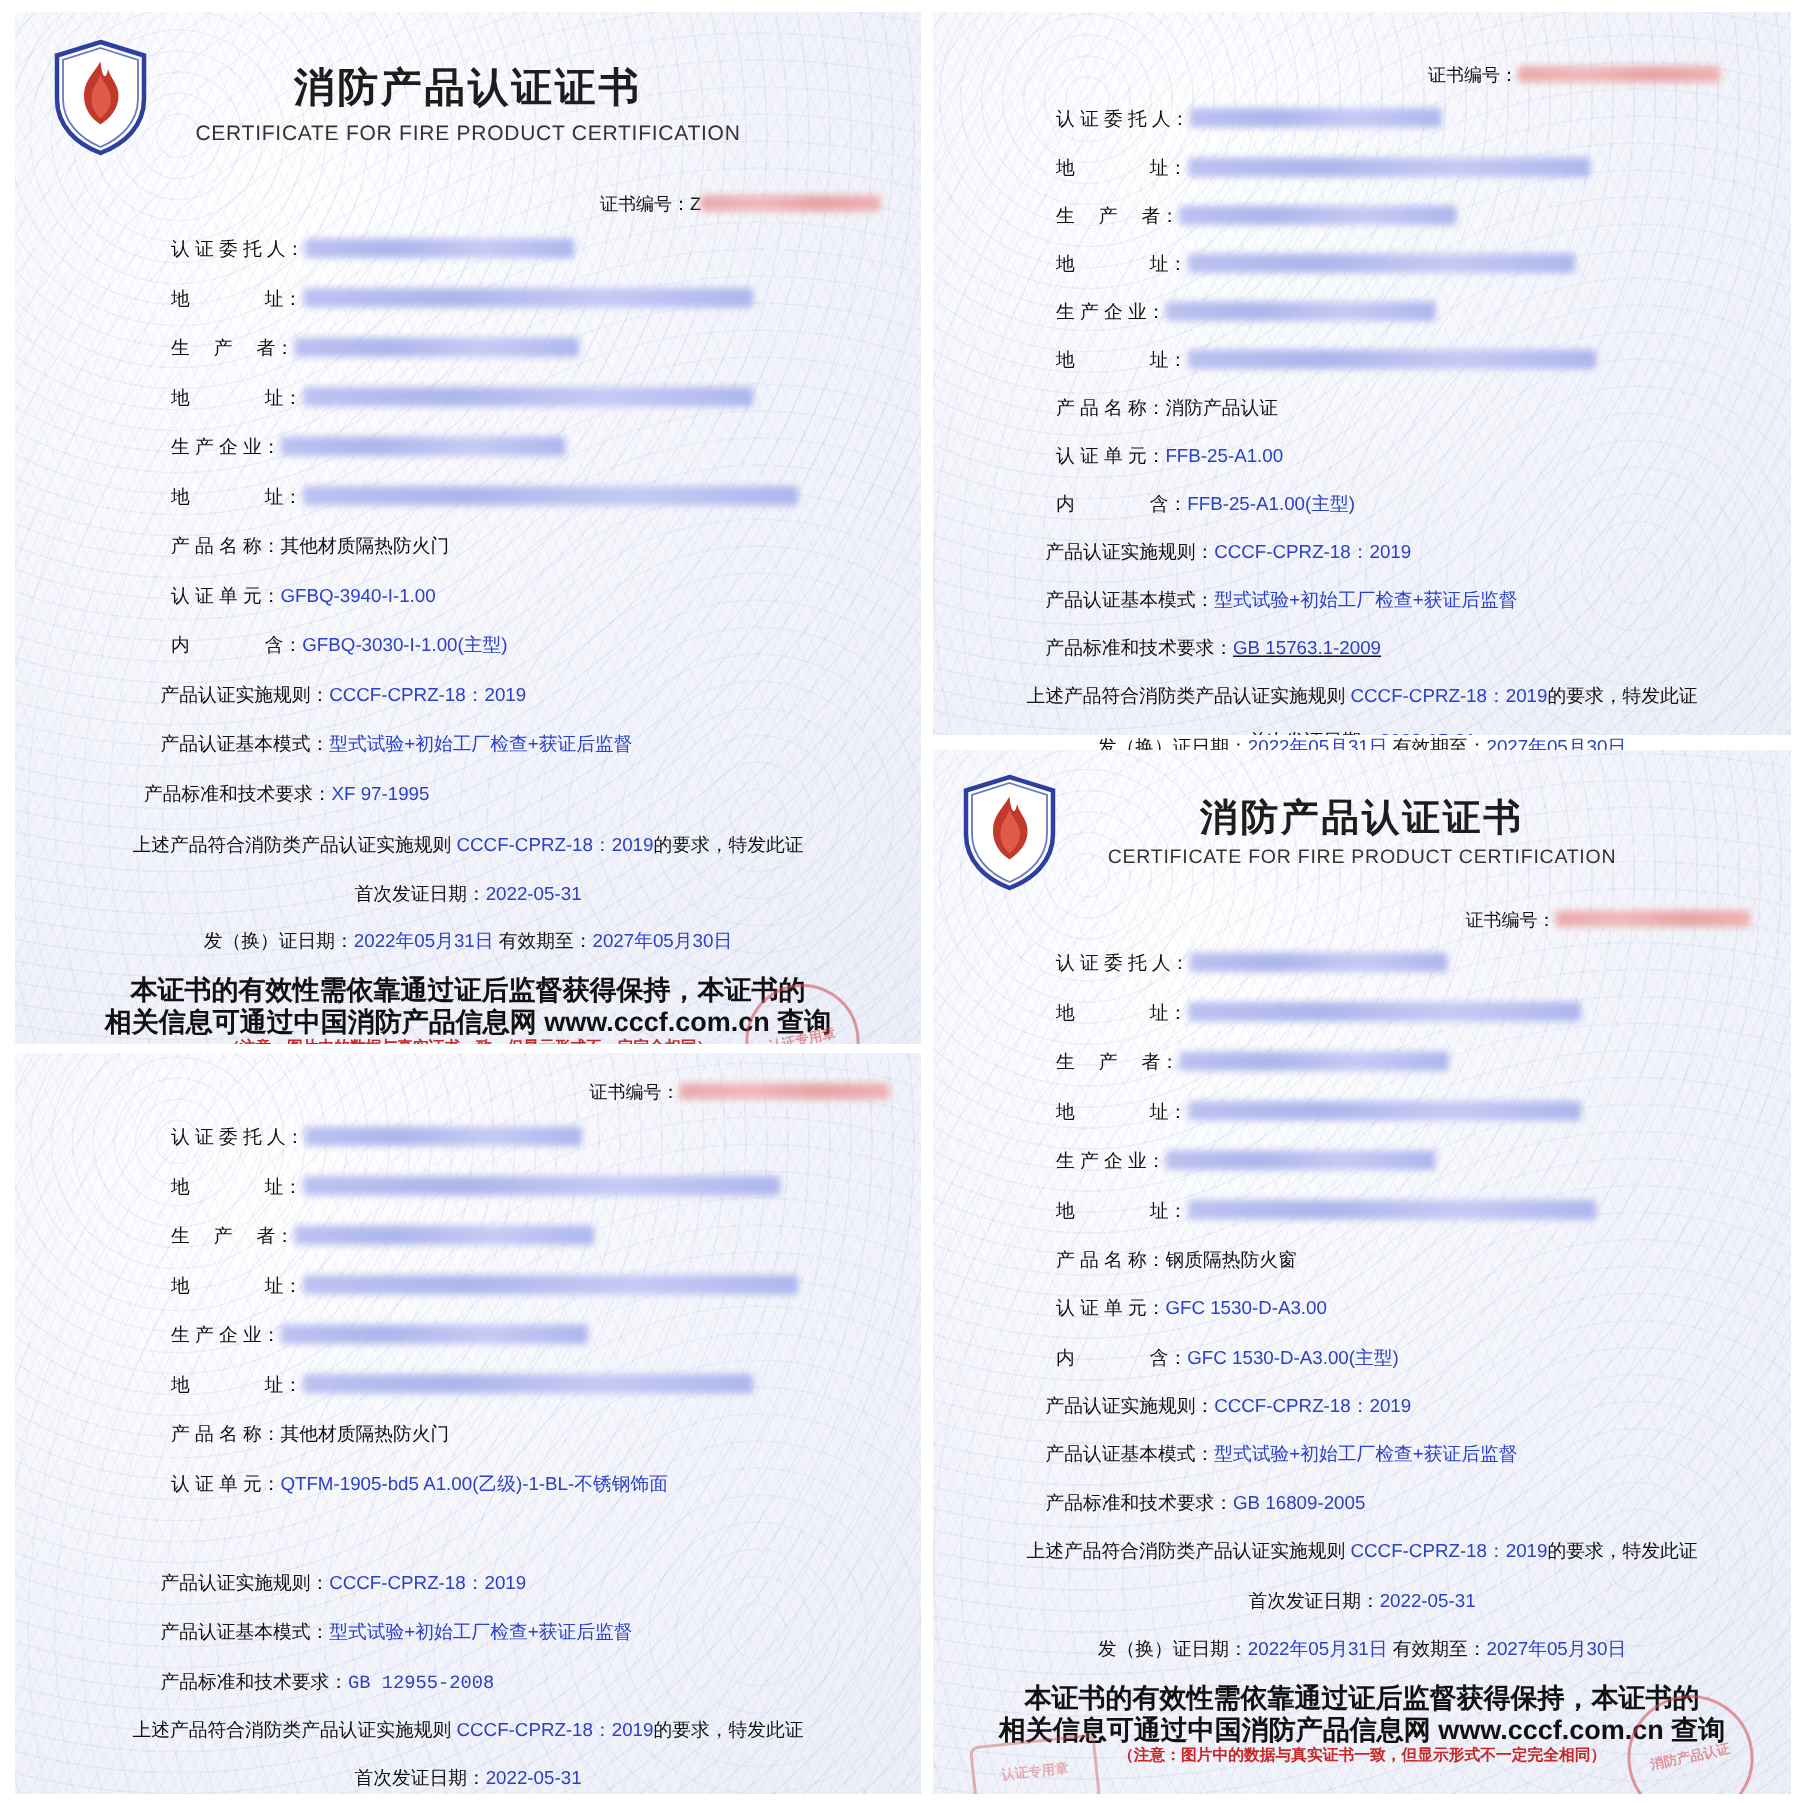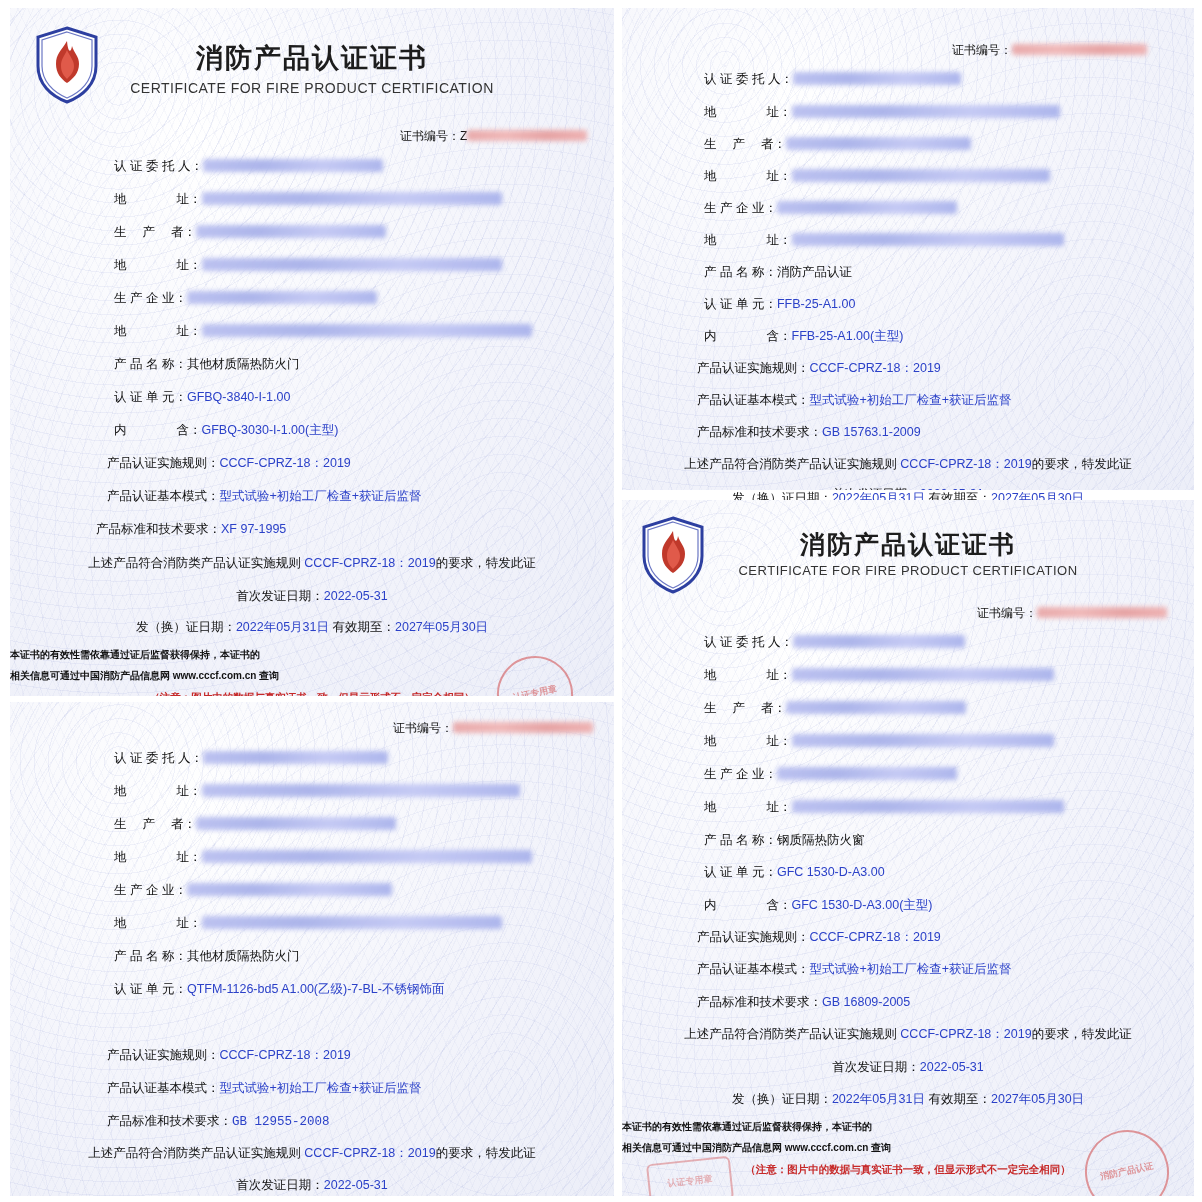--- a/index.html
+++ b/index.html
@@ -49,21 +49,21 @@
     filter:blur(2.6px);opacity:.95;border-radius:2px;
   }
 
   .row{position:absolute;white-space:nowrap;font-size:12.5px;color:#111;}
   .row .lbl{display:inline-block;color:#111;}
   .row .val{color:#2b41c8;}
 
   .center-line{position:absolute;width:100%;text-align:center;font-size:12.5px;color:#111;}
   .center-line .blue{color:#2b41c8;}
 
-  .bold-note{position:absolute;width:100%;font-weight:bold;font-size:10px;color:#111;}
+  .bold-note{position:absolute;width:100%;text-align:center;font-weight:bold;font-size:18px;color:#111;}
   .red-note{position:absolute;width:100%;text-align:center;font-size:10.5px;color:#c62828;font-weight:bold;}
 
   .stamp{
     position:absolute;border:2px solid #d24b4b;border-radius:50%;
     color:#d24b4b;opacity:.55;transform:rotate(-12deg);
     display:flex;align-items:center;justify-content:center;text-align:center;
     font-size:9px;line-height:1.1;font-weight:bold;
   }
   .stamp.sq{border-radius:6px;transform:rotate(-6deg);}
 </style>
@@ -107,21 +107,21 @@
       <span class="lbl">生 产 企 业：</span><span class="blur-blue" style="width:190px;"></span>
     </div>
     <div class="row" style="left:104px;top:315px;">
       <span class="lbl">地　　　　址：</span><span class="blur-blue" style="width:330px;"></span>
     </div>
 
     <div class="row" style="left:104px;top:348px;">
       <span class="lbl">产 品 名 称：</span><span class="val" style="color:#111;">其他材质隔热防火门</span>
     </div>
     <div class="row" style="left:104px;top:381px;">
-      <span class="lbl">认 证 单 元：</span><span class="val">GFBQ-3840-I-1.00</span>
+      <span class="lbl">认 证 单 元：</span><span class="val">GFBQ-3940-I-1.00</span>
     </div>
     <div class="row" style="left:104px;top:414px;">
       <span class="lbl">内　　　　含：</span><span class="val">GFBQ-3030-I-1.00(主型)</span>
     </div>
     <div class="row" style="left:97px;top:447px;">
       <span class="lbl">产品认证实施规则：</span><span class="val">CCCF-CPRZ-18：2019</span>
     </div>
     <div class="row" style="left:97px;top:480px;">
       <span class="lbl">产品认证基本模式：</span><span class="val">型式试验+初始工厂检查+获证后监督</span>
     </div>
@@ -182,21 +182,21 @@
     </div>
     <div class="row" style="left:82px;top:320px;">
       <span class="lbl">内　　　　含：</span><span class="val">FFB-25-A1.00(主型)</span>
     </div>
     <div class="row" style="left:75px;top:352px;">
       <span class="lbl">产品认证实施规则：</span><span class="val">CCCF-CPRZ-18：2019</span>
     </div>
     <div class="row" style="left:75px;top:384px;">
       <span class="lbl">产品认证基本模式：</span><span class="val">型式试验+初始工厂检查+获证后监督</span>
     </div>
-    <div class="row" style="left:75px;top:416px;">
+    <div class="row" style="left:75px;top:416px;text-decoration:underline;">
       <span class="lbl">产品标准和技术要求：</span><span class="val">GB 15763.1-2009</span>
     </div>
 
     <div class="center-line" style="left:0;top:448px;">
       <span>上述产品符合消防类产品认证实施规则</span>
       <span class="blue">CCCF-CPRZ-18：2019</span><span>的要求，特发此证</span>
     </div>
     <div class="center-line" style="left:0;top:478px;">
       <span>首次发证日期：</span><span class="blue">2022-05-31</span>
     </div>
@@ -230,21 +230,21 @@
       <span class="lbl">生 产 企 业：</span><span class="blur-blue" style="width:205px;"></span>
     </div>
     <div class="row" style="left:104px;top:213px;">
       <span class="lbl">地　　　　址：</span><span class="blur-blue" style="width:300px;"></span>
     </div>
 
     <div class="row" style="left:104px;top:246px;">
       <span class="lbl">产 品 名 称：</span><span>其他材质隔热防火门</span>
     </div>
     <div class="row" style="left:104px;top:279px;">
-      <span class="lbl">认 证 单 元：</span><span class="val">QTFM-1126-bd5 A1.00(乙级)-7-BL-不锈钢饰面</span>
+      <span class="lbl">认 证 单 元：</span><span class="val">QTFM-1905-bd5 A1.00(乙级)-1-BL-不锈钢饰面</span>
     </div>
     <div class="row" style="left:97px;top:345px;">
       <span class="lbl">产品认证实施规则：</span><span class="val">CCCF-CPRZ-18：2019</span>
     </div>
     <div class="row" style="left:97px;top:378px;">
       <span class="lbl">产品认证基本模式：</span><span class="val">型式试验+初始工厂检查+获证后监督</span>
     </div>
     <div class="row" style="left:97px;top:411px;font-family:Liberation Mono, monospace;">
       <span class="lbl">产品标准和技术要求：</span><span class="val">GB 12955-2008</span>
     </div>

